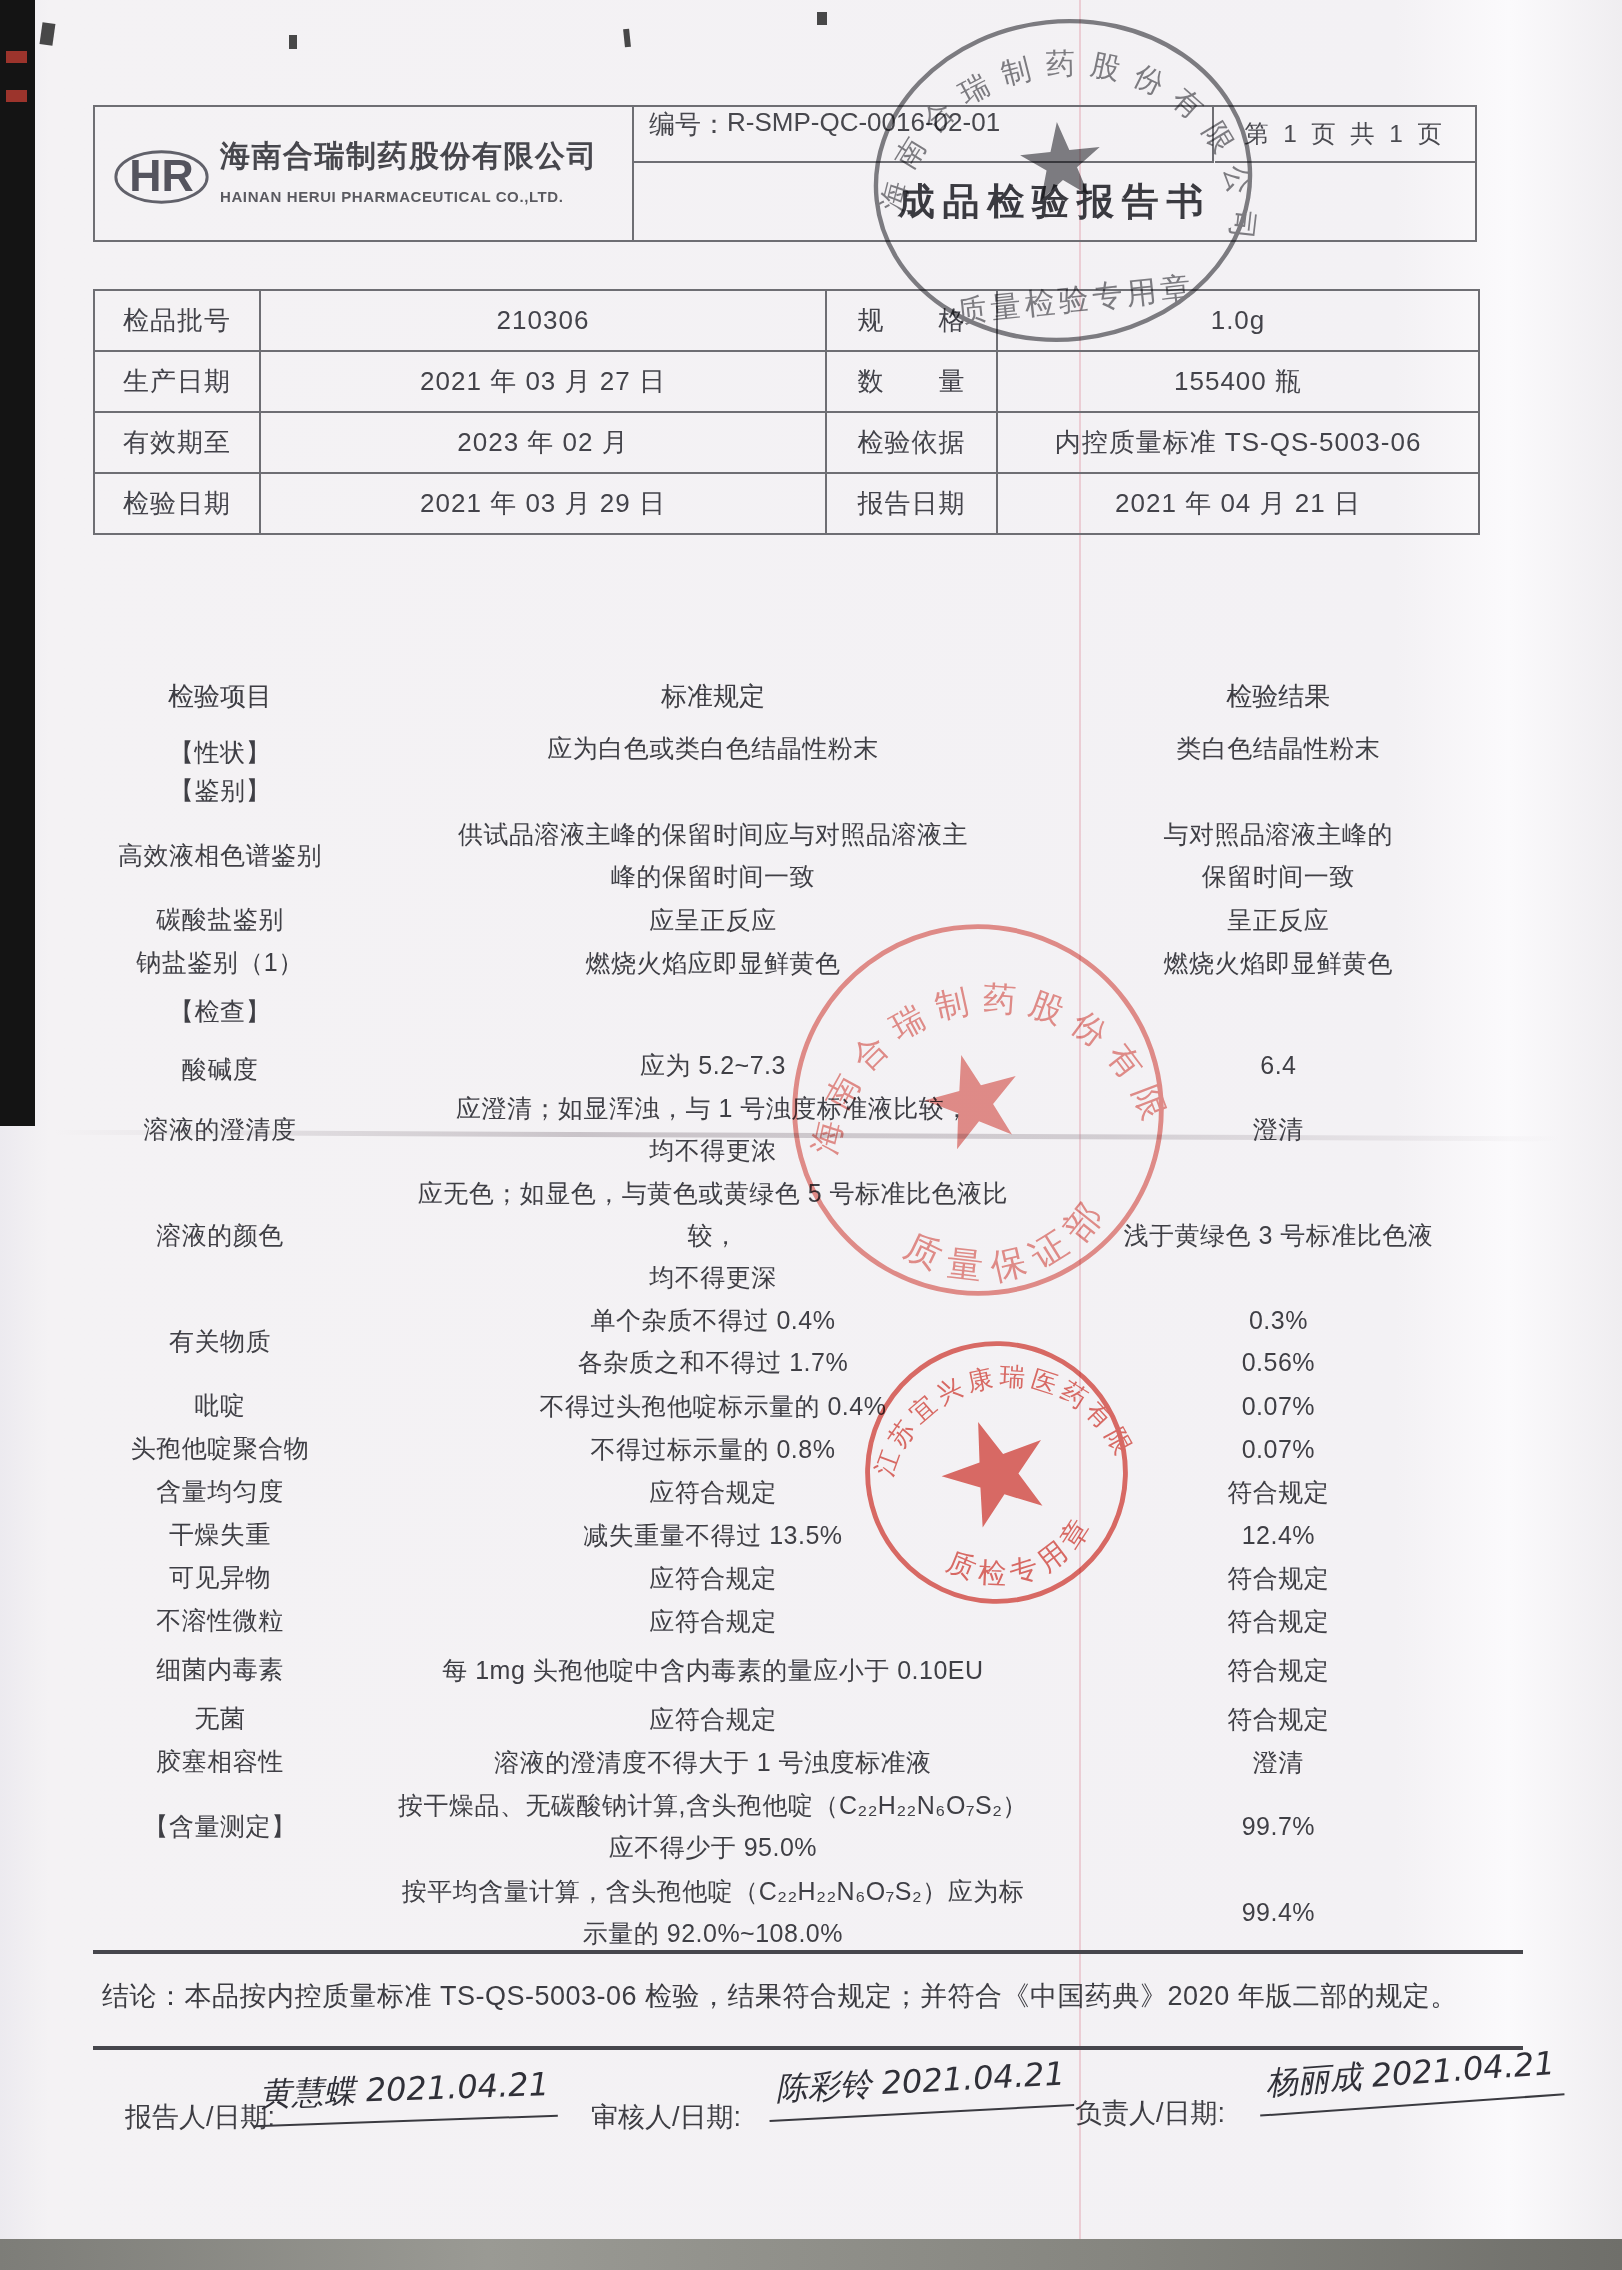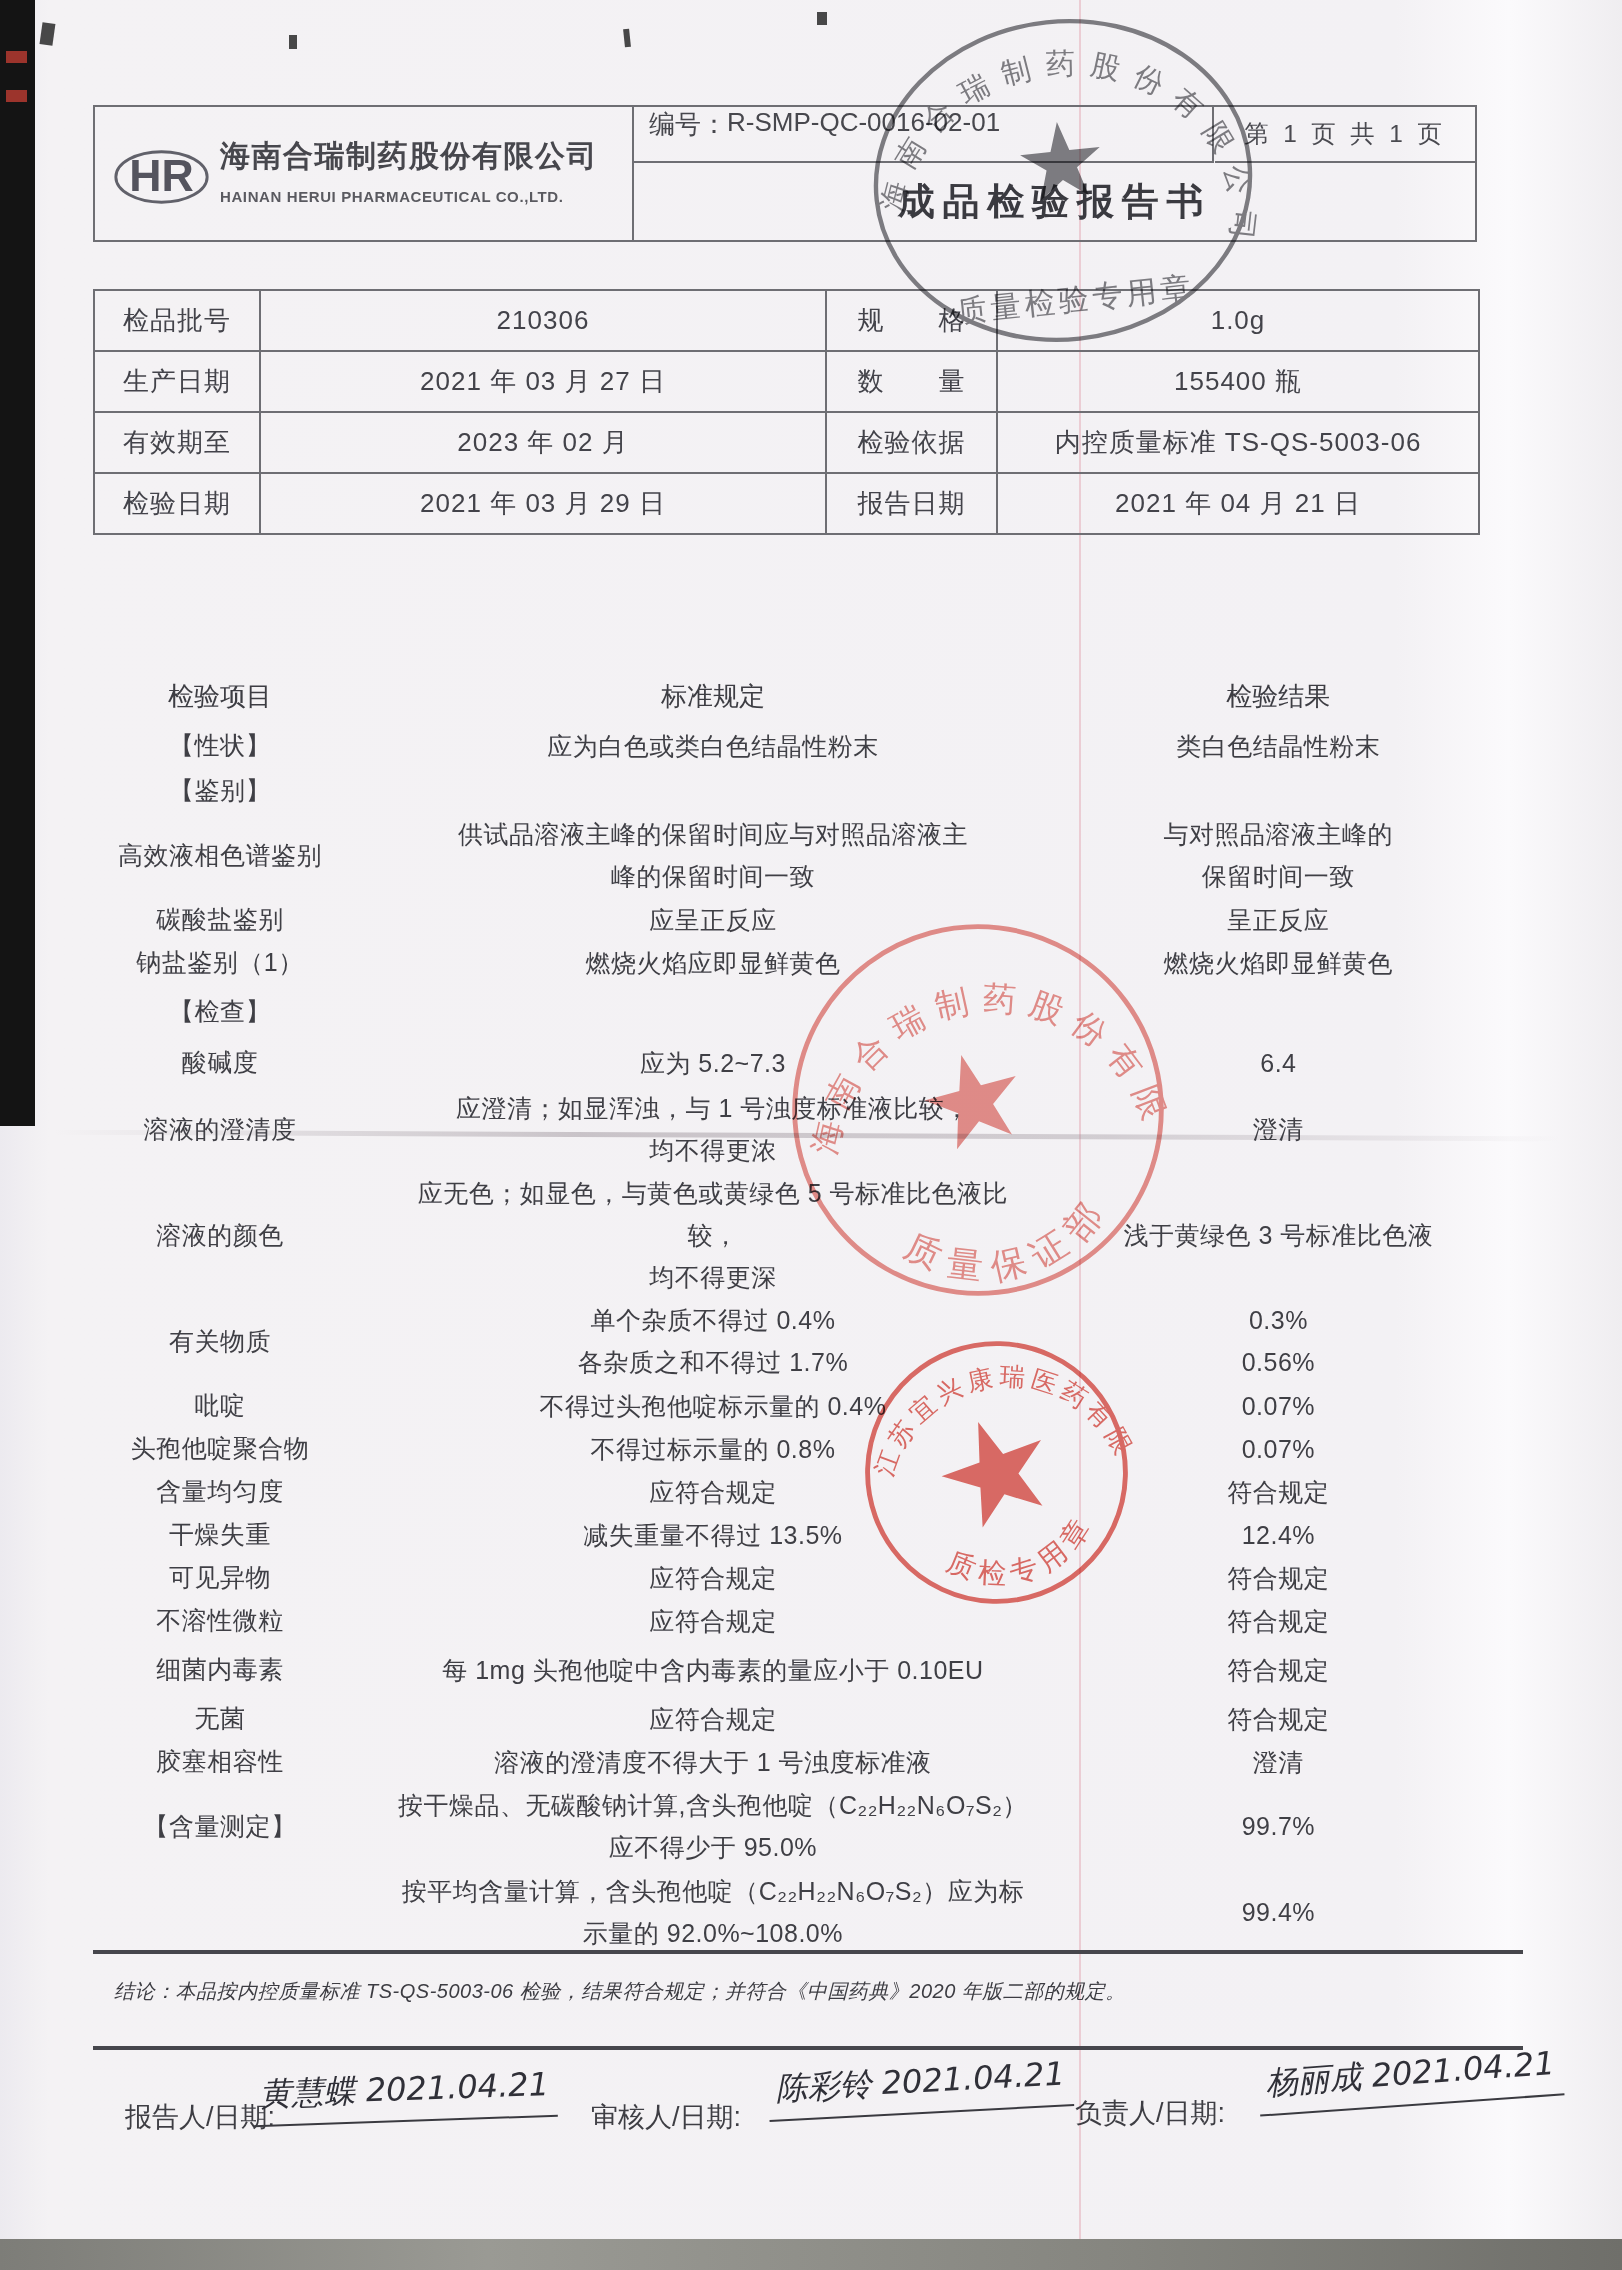--- a/index.html
+++ b/index.html
@@ -44,25 +44,25 @@
   td.lbl{color:#3e3e45;}
   
   .inspect{position:absolute; left:93px; top:671px; width:1385px;}
   .irow,.ihead{display:flex; align-items:center; min-height:43px;gap:48px;}
   .ihead{min-height:51px; font-size:26px; color:#3d3d43;}
   .c1{width:273px; text-align:center;}
   .c2{width:683px; text-align:center;}
   .c3{width:429px; text-align:center;}
   .irow{font-size:25px; color:#3f3f45; letter-spacing:0.5px;}
   .irow .c2,.irow .c3{white-space:pre-line; line-height:42px;}
-  .h48{min-height:47px;} .h56{min-height:55px;} .h88{min-height:86px;} .h92{min-height:90px;}
+  .h48{min-height:47px;align-items:flex-end;} .h56{min-height:55px;} .h88{min-height:86px;} .h92{min-height:90px;}
   
   .rule{position:absolute; left:93px; width:1430px; height:3.9px; background:#46464c;}
   .rule1{top:1950px;} .rule2{top:2046px;}
-  .conclusion{position:absolute; left:114px; top:1978px; width:1424px; font-size:20px; color:#3c3c42; letter-spacing:0.5px;font-style:italic;}
+  .conclusion{position:absolute; left:102px; top:1978px; width:1424px; font-size:27px; color:#3c3c42; letter-spacing:0.5px;}
   
   .sig-label{position:absolute; font-size:27px; color:#3e3e44;}
   .hand{position:absolute; font-size:32px; font-style:italic; color:#303038;
     border-bottom:2.9px solid #3a3a40; padding:0 7.8px 7.8px 7.8px; white-space:nowrap;
     font-family:"DejaVu Sans","Liberation Sans",sans-serif;}
   
   .stamp{position:absolute; pointer-events:none; mix-blend-mode:multiply;}
   .stamp-gray{opacity:.78;}
   .stamp-red-a{opacity:.62;}
   .stamp-red-b{opacity:.82;}

